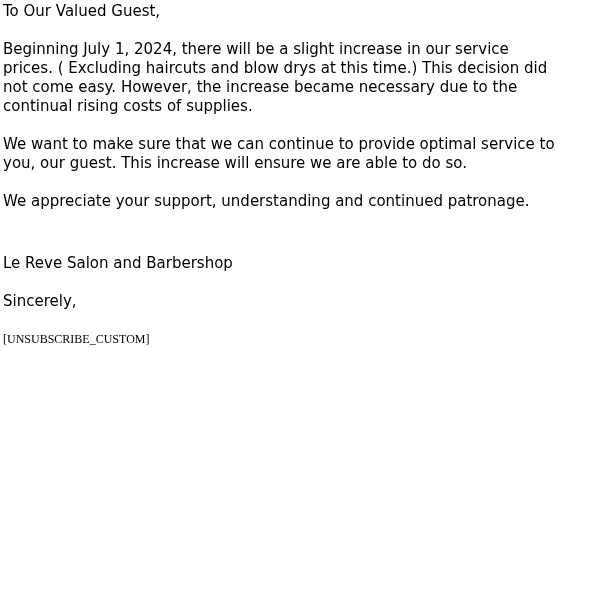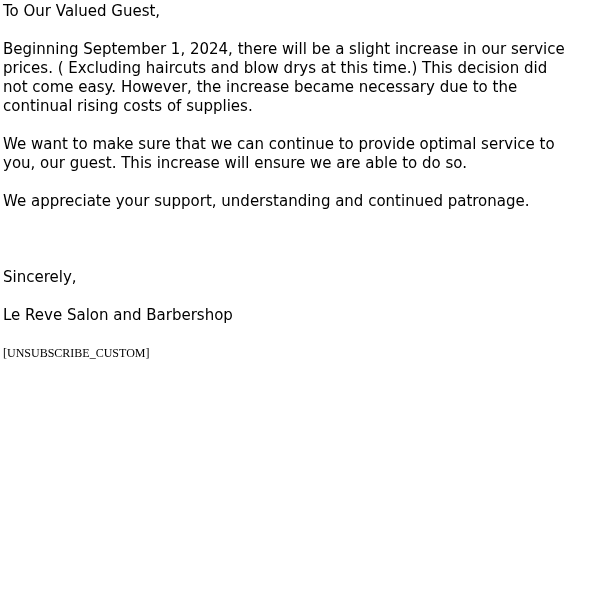--- a/index.html
+++ b/index.html
@@ -20,37 +20,37 @@
     font-family: "DejaVu Sans", "Liberation Sans", sans-serif;
     font-size: 15px;
     line-height: 19px;
     color: #000000;
   }
   .para {
     margin: 0 0 19px 0;
     white-space: pre;
   }
   .para.gap-large {
-    margin-bottom: 57px; 
+    margin-bottom: 43px; 
   }
   .para.serif {
     font-family: "Liberation Serif", "DejaVu Serif", serif;
     font-size: 12px;
     line-height: 19px;
     margin-bottom: 0;
   }
 </style>
 </head>
 <body>
 
 <div class="letter">
   <p class="para">To Our Valued Guest,</p>
-  <p class="para">Beginning September 1, 2024, there will be a slight increase in our service
+  <p class="para">Beginning July 1, 2024, there will be a slight increase in our service
 prices. ( Excluding haircuts and blow drys at this time.) This decision did
 not come easy. However, the increase became necessary due to the
 continual rising costs of supplies.</p>
   <p class="para">We want to make sure that we can continue to provide optimal service to
 you, our guest. This increase will ensure we are able to do so.</p>
   <p class="para gap-large">We appreciate your support, understanding and continued patronage.</p>
+  <p class="para">Le Reve Salon and Barbershop</p>
   <p class="para">Sincerely,</p>
-  <p class="para">Le Reve Salon and Barbershop</p>
   <p class="para serif">[UNSUBSCRIBE_CUSTOM]</p>
 </div>
 
 </body></html>

